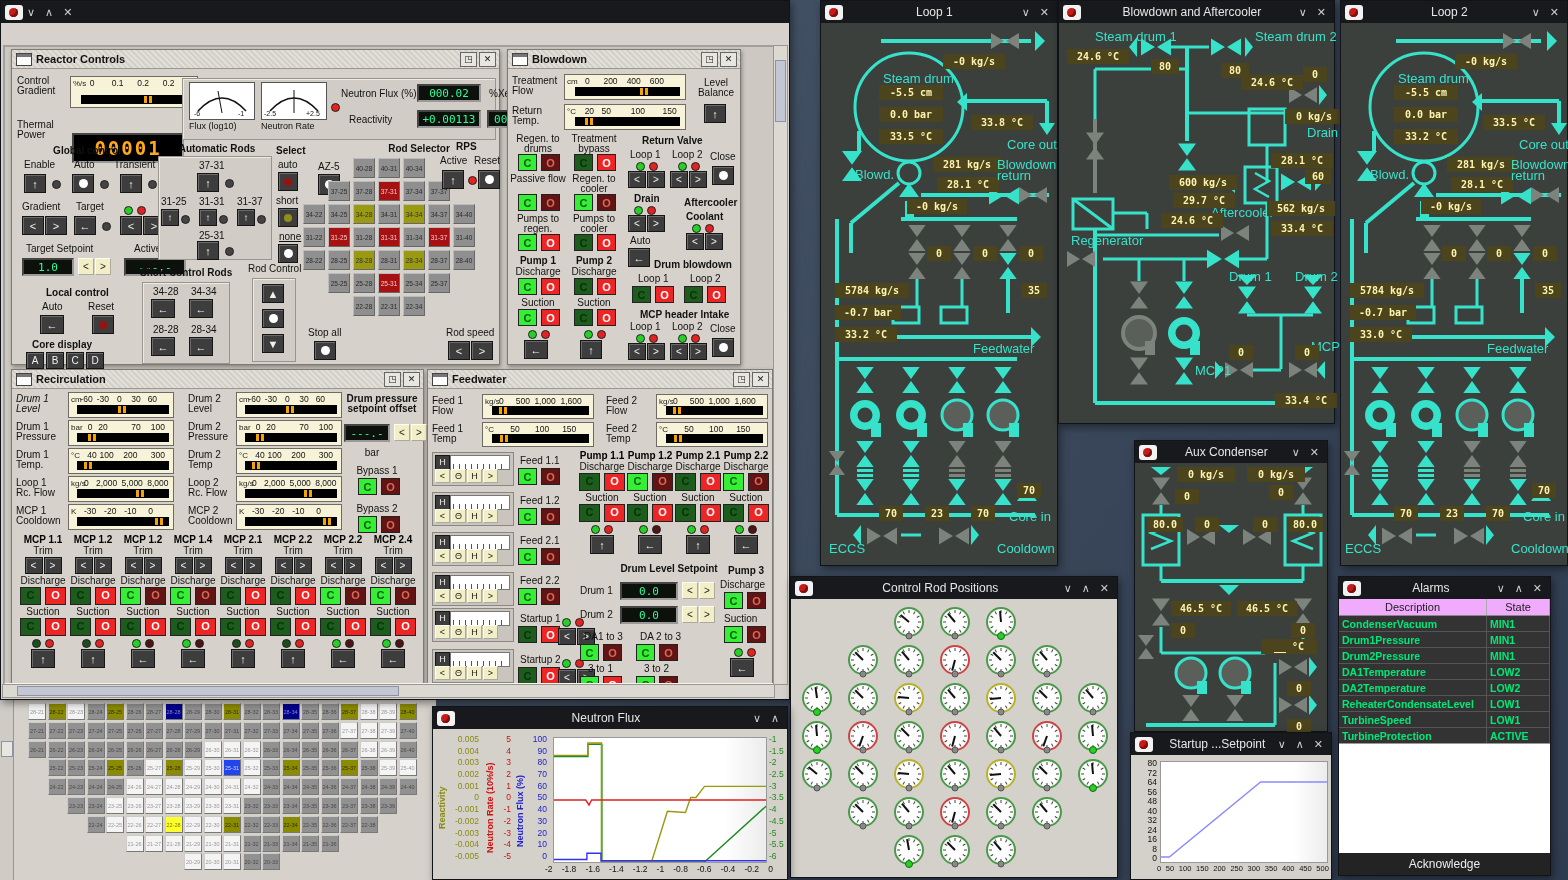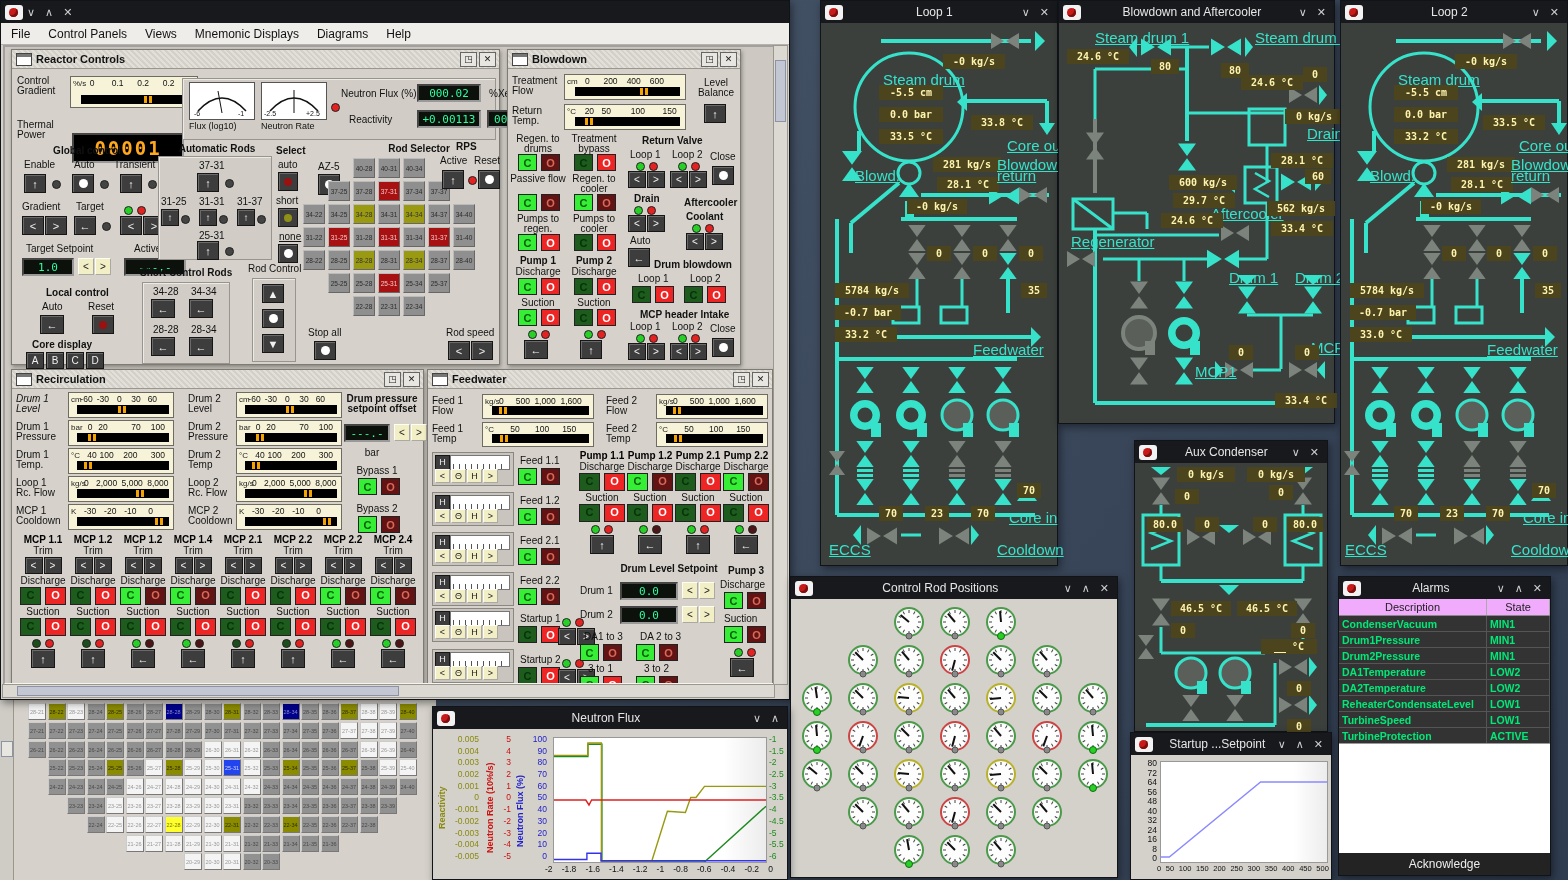--- a/index.html
+++ b/index.html
@@ -71,21 +71,21 @@
   .cmc{position:absolute;width:18px;height:17px;box-sizing:border-box;border:1px outset #ccc;font-size:5.5px;line-height:16px;text-align:center;color:#333;}
   .cm-g{background:#919191;color:#4a4a4a;}
   .cm-w{background:#f4f4f4;color:#999;}
   .cm-o{background:#8b8b00;color:#2f2f00;}
   .cm-n{background:#00008b;color:#8888c9;}
   .cm-b{background:#2244ee;color:#cdd6ff;}
   .cm-y{background:#ffff2e;color:#777700;}
   
   .mimic{background:#3b403d;}
   .vbox{position:absolute;background:#4c441c;color:#fdf3ae;font-family:"DejaVu Sans Mono",monospace;font-size:10px;font-weight:bold;padding:2px 3px;white-space:nowrap;text-align:center;}
-  .tlab{position:absolute;color:#36e2ca;font-size:15px;white-space:nowrap;text-decoration:underline;}
+  .tlab{position:absolute;color:#36e2ca;font-size:13px;white-space:nowrap;}
   .sp{stroke:#36e2ca;stroke-width:4;fill:none;}
   .sp2{stroke:#36e2ca;stroke-width:3;fill:none;}
   .spg{stroke:#7b837c;stroke-width:4;fill:none;}
   .ft{fill:#36e2ca;} .fg{fill:#7b837c;}
   
   .alhead{display:grid;grid-template-columns:148px 1fr;background:#f0abfc;border-bottom:1px solid #888;font-size:11px;color:#222;}
   .alhead div{padding:2px 4px;text-align:center;border-right:1px solid #aaa;}
   .alrow{display:grid;grid-template-columns:148px 1fr;background:#333;border-bottom:1px solid #555;}
   .alrow div{color:#00e878;font-weight:bold;font-size:10.5px;padding:1.5px 3px;border-right:1px solid #555;white-space:nowrap;overflow:hidden;}
   
@@ -276,28 +276,20 @@
 
 <div class="win cp" style="left:0;top:0;width:790px;height:700px;">
   <div class="tb">
     <span class="ticon"></span>
     <span class="tbtns">
         <span>∨</span>
         <span>∧</span>
         <span>✕</span>
       </span>
   </div>
-  <div class="menubar" id="cpmenu">
-      <span>File</span>
-      <span>Control Panels</span>
-      <span>Views</span>
-      <span>Mnemonic Displays</span>
-      <span>Diagrams</span>
-      <span>Help</span>
-    </div>
   <div class="client">
 
     <div class="mdi" style="left:6px;top:2px;width:489px;height:316px;">
       <div class="mtb">
         <span class="mico"></span>
         <span class="mtt">Reactor Controls</span>
         <span class="mbtns">
             <span class="mbtn">◳</span>
             <span class="mbtn">✕</span>
           </span>

